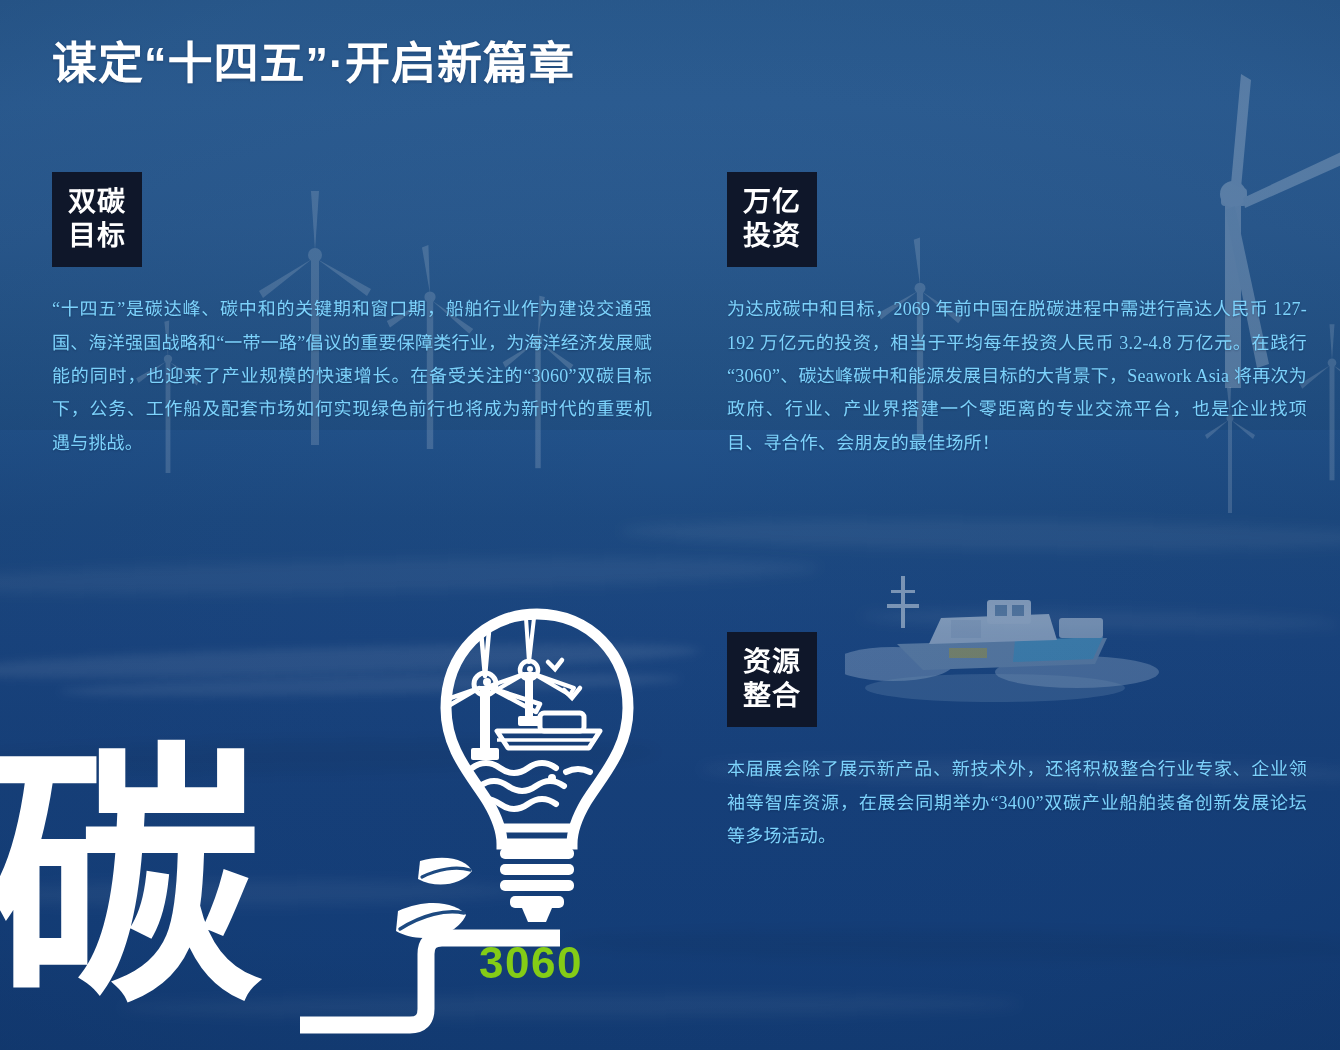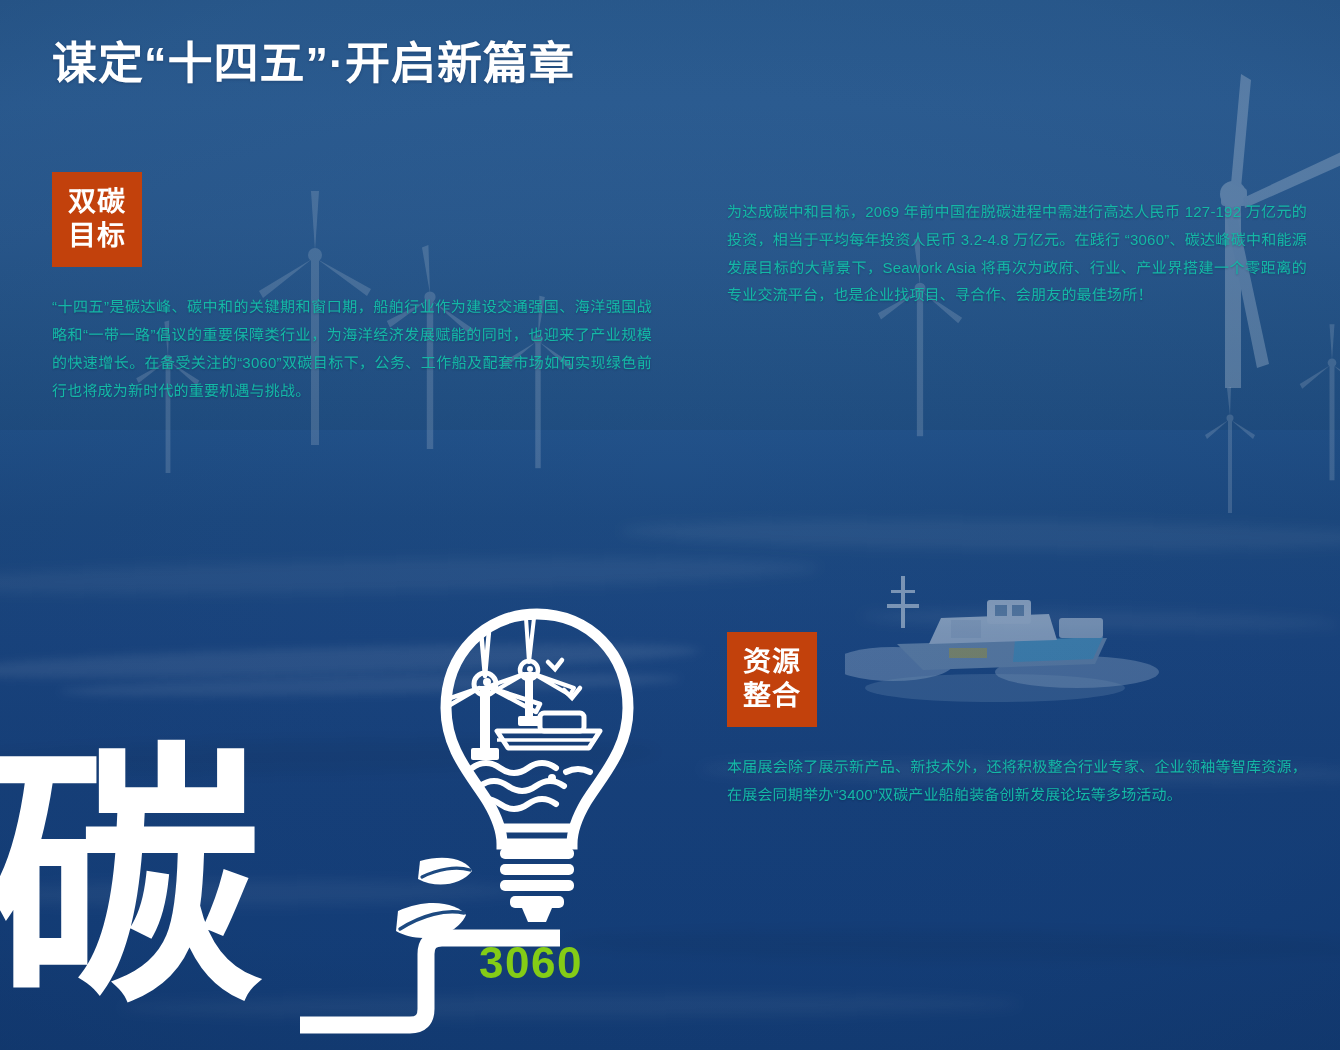--- a/index.html
+++ b/index.html
@@ -101,39 +101,40 @@
     text-shadow: 0 1px 3px rgba(0,20,50,0.25);
   }
 
   .col { position: absolute; }
   .col-left  { left: 52px;  top: 172px; width: 600px; }
   .col-right { left: 727px; top: 172px; width: 580px; }
   .col-right2 { left: 727px; top: 632px; width: 580px; }
 
   .badge {
     display: inline-block;
-    background: #c2410c;
+    background: #0f172a;
     color: #ffffff;
     font-size: 28px;
     font-weight: 700;
     line-height: 1.22;
     letter-spacing: 1px;
     padding: 13px 16px 14px 16px;
     text-align: left;
     white-space: pre-line;
   }
 
   .para {
     margin-top: 26px;
-    color: #14b8a6;
-    font-size: 15px;
+    color: #7dd3fc;
+    font-size: 18px;
     line-height: 1.85;
     letter-spacing: 0.2px;
     text-align: justify;
     text-shadow: 0 1px 2px rgba(0,20,50,0.30);
+    font-family: Liberation Serif, serif;
   }
 
   
   .big-carbon {
     position: absolute;
     left: -14px; top: 742px;
     font-size: 275px;
     font-weight: 700;
     line-height: 1;
     color: #ffffff;
@@ -289,20 +290,22 @@
 
     <div class="headline">谋定“十四五”·开启新篇章</div>
 
     <div class="col col-left">
       <div class="badge">双碳
 目标</div>
       <div class="para">“十四五”是碳达峰、碳中和的关键期和窗口期，船舶行业作为建设交通强国、海洋强国战略和“一带一路”倡议的重要保障类行业，为海洋经济发展赋能的同时，也迎来了产业规模的快速增长。在备受关注的“3060”双碳目标下，公务、工作船及配套市场如何实现绿色前行也将成为新时代的重要机遇与挑战。</div>
     </div>
 
     <div class="col col-right">
+      <div class="badge">万亿
+投资</div>
       <div class="para">为达成碳中和目标，2069 年前中国在脱碳进程中需进行高达人民币 127-192 万亿元的投资，相当于平均每年投资人民币 3.2-4.8 万亿元。在践行 “3060”、碳达峰碳中和能源发展目标的大背景下，Seawork Asia 将再次为政府、行业、产业界搭建一个零距离的专业交流平台，也是企业找项目、寻合作、会朋友的最佳场所！</div>
     </div>
 
     <div class="col col-right2">
       <div class="badge">资源
 整合</div>
       <div class="para">本届展会除了展示新产品、新技术外，还将积极整合行业专家、企业领袖等智库资源，在展会同期举办“3400”双碳产业船舶装备创新发展论坛等多场活动。</div>
     </div>
 
     <div class="big-carbon">碳</div>

